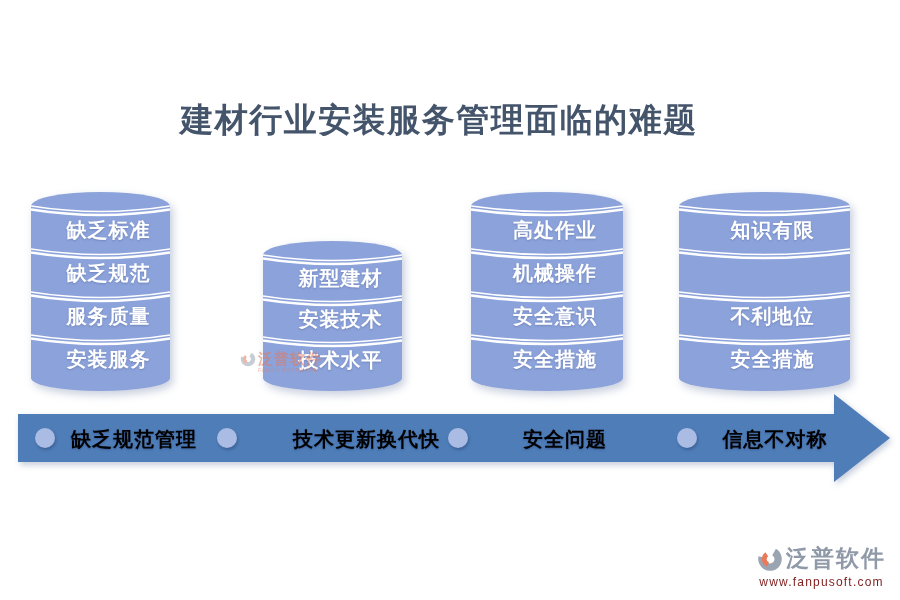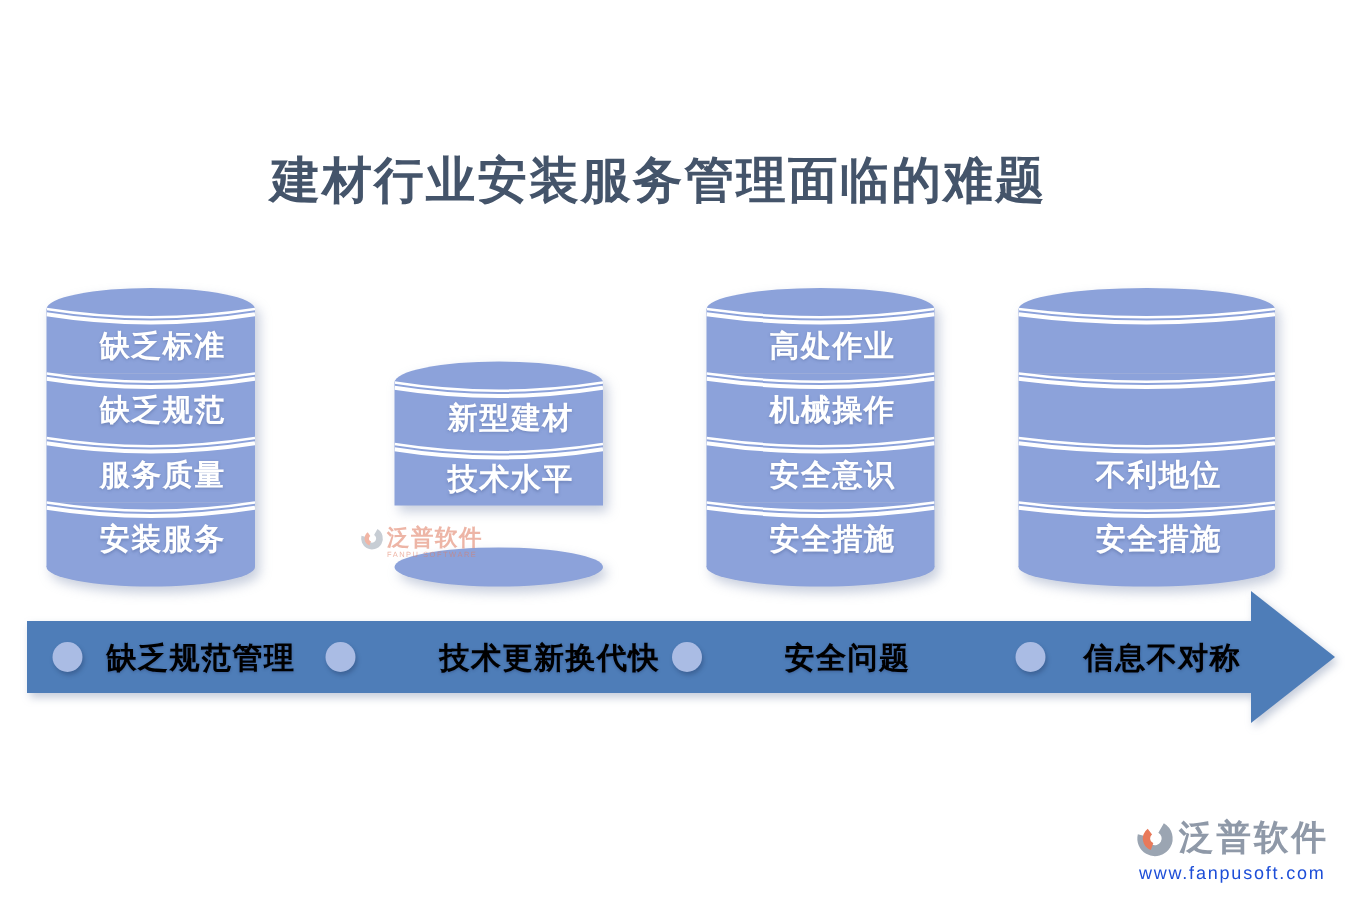--- a/index.html
+++ b/index.html
@@ -47,21 +47,21 @@
   .watermark{position:absolute;left:240px;top:351px;display:flex;align-items:flex-start;
              gap:2px;opacity:.55;z-index:6;}
   .watermark .wm-col{display:flex;flex-direction:column;line-height:1;}
   .wm-text{font-size:15px;font-weight:bold;color:#E07A5F;letter-spacing:1px;}
   .wm-sub{font-size:5px;color:#E07A5F;letter-spacing:1px;margin-top:2px;}
 
   
   .logo{position:absolute;right:14px;bottom:11px;text-align:center;z-index:6;}
   .logo-row{display:flex;align-items:center;justify-content:flex-end;gap:3px;}
   .logo-text{font-size:23px;font-weight:bold;color:#8F99A8;letter-spacing:2px;}
-  .logo-url{font-size:12px;color:#1d4ed8;letter-spacing:1.2px;margin-top:1px;}
+  .logo-url{font-size:12px;color:#7f1d1d;letter-spacing:1.2px;margin-top:1px;}
 </style>
 </head>
 <body>
 
 <div class="page">
 
   <h1 class="title">建材行业安装服务管理面临的难题</h1>
 
   <div class="cyl cyl-1">
     <div class="cap"></div>
@@ -105,20 +105,27 @@
             <path d="M0,2 Q70,13 140,2" fill="none" stroke="#fff" stroke-width="1.6"></path>
             <path d="M0,5.5 Q70,16.5 140,5.5" fill="none" stroke="#fff" stroke-width="2.6"></path>
           </svg>
           <span class="seg-label">新型建材</span>
         </div>
       <div class="seg">
           <svg class="divider" viewBox="0 0 140 15" preserveAspectRatio="none" width="100%" height="15">
             <path d="M0,2 Q70,13 140,2" fill="none" stroke="#fff" stroke-width="1.6"></path>
             <path d="M0,5.5 Q70,16.5 140,5.5" fill="none" stroke="#fff" stroke-width="2.6"></path>
           </svg>
+          <span class="seg-label">安装技术</span>
+        </div>
+      <div class="seg">
+          <svg class="divider" viewBox="0 0 140 15" preserveAspectRatio="none" width="100%" height="15">
+            <path d="M0,2 Q70,13 140,2" fill="none" stroke="#fff" stroke-width="1.6"></path>
+            <path d="M0,5.5 Q70,16.5 140,5.5" fill="none" stroke="#fff" stroke-width="2.6"></path>
+          </svg>
           <span class="seg-label">技术水平</span>
         </div>
     </div>
   </div>
 
   <div class="cyl cyl-3">
     <div class="cap"></div>
     <div class="stack">
       <div class="seg">
           <svg class="divider" viewBox="0 0 140 15" preserveAspectRatio="none" width="100%" height="15">
@@ -152,20 +159,21 @@
   </div>
 
   <div class="cyl cyl-4">
     <div class="cap"></div>
     <div class="stack">
       <div class="seg">
           <svg class="divider" viewBox="0 0 140 15" preserveAspectRatio="none" width="100%" height="15">
             <path d="M0,2 Q70,13 140,2" fill="none" stroke="#fff" stroke-width="1.6"></path>
             <path d="M0,5.5 Q70,16.5 140,5.5" fill="none" stroke="#fff" stroke-width="2.6"></path>
           </svg>
+          <span class="seg-label">知识有限</span>
         </div>
       <div class="seg">
           <svg class="divider" viewBox="0 0 140 15" preserveAspectRatio="none" width="100%" height="15">
             <path d="M0,2 Q70,13 140,2" fill="none" stroke="#fff" stroke-width="1.6"></path>
             <path d="M0,5.5 Q70,16.5 140,5.5" fill="none" stroke="#fff" stroke-width="2.6"></path>
           </svg>
         </div>
       <div class="seg">
           <svg class="divider" viewBox="0 0 140 15" preserveAspectRatio="none" width="100%" height="15">
             <path d="M0,2 Q70,13 140,2" fill="none" stroke="#fff" stroke-width="1.6"></path>

